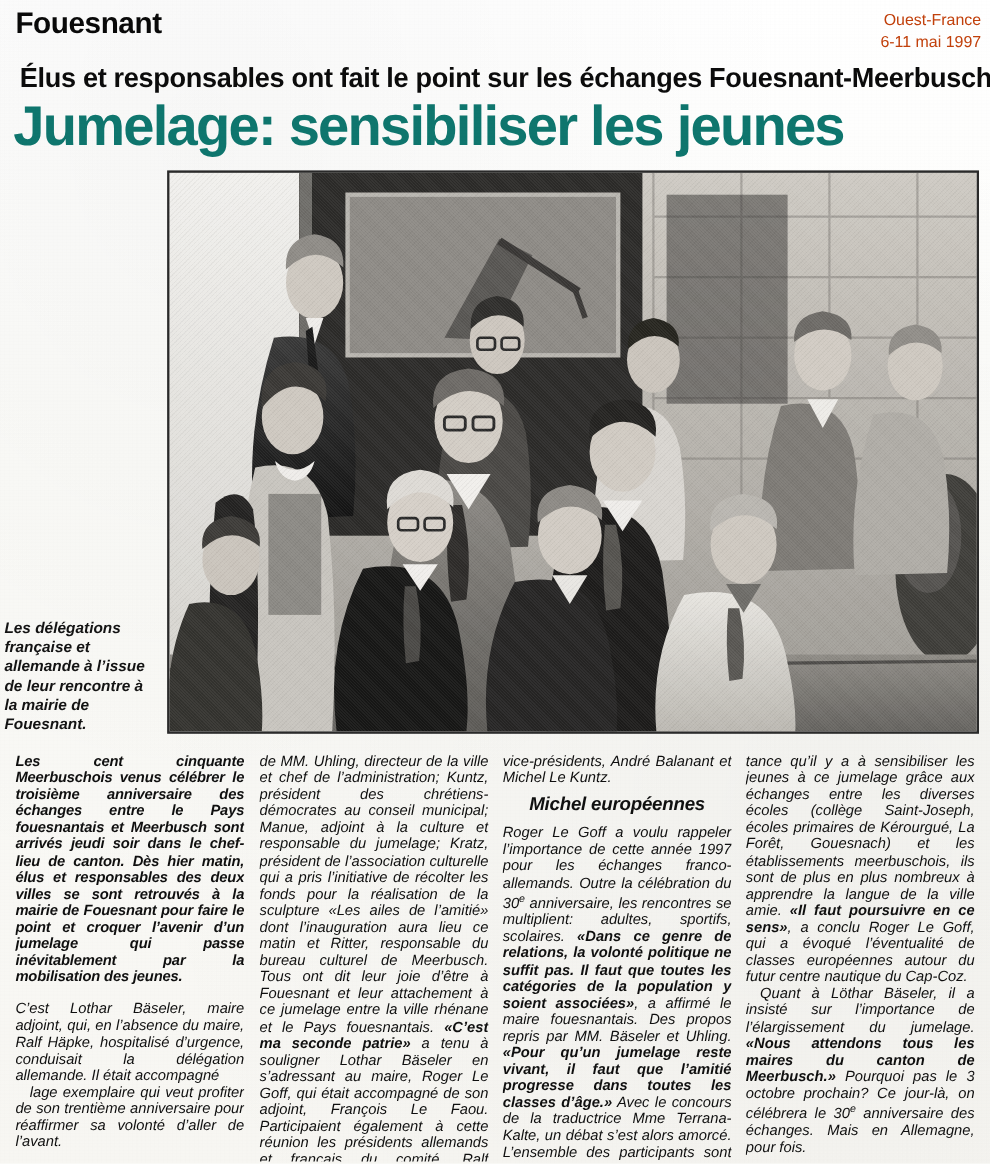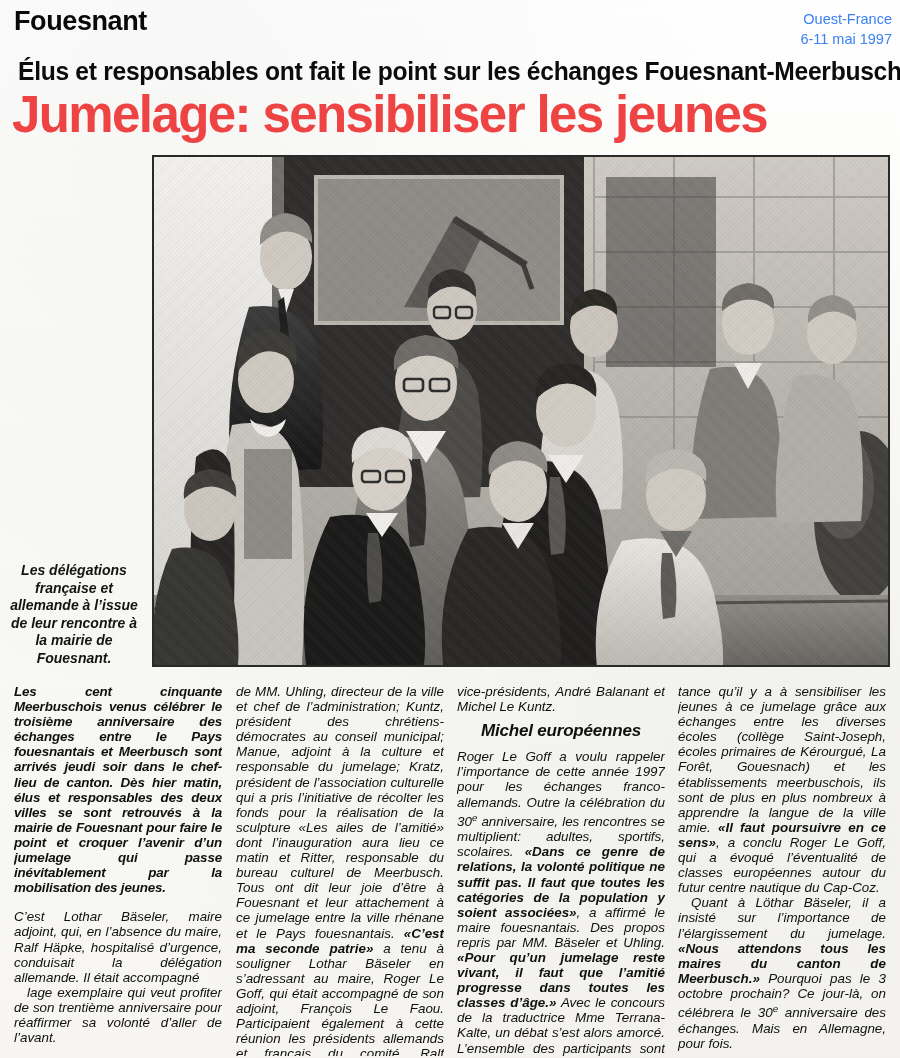--- a/index.html
+++ b/index.html
@@ -32,53 +32,53 @@
 
   
   .masthead{
     position:absolute;left:14px;top:6px;
     font-weight:bold;font-size:27px;letter-spacing:-0.4px;
     font-family:"Liberation Sans", sans-serif;
     color:#0a0a0a;
   }
   .source{
     position:absolute;right:8px;top:10px;
-    text-align:right;font-size:14.5px;line-height:1.35;color:#3b82f6;
+    text-align:right;font-size:14.5px;line-height:1.35;color:#c2410c;
   }
   .kicker{
     position:absolute;left:18px;top:57px;width:866px;
     font-size:25px;font-weight:600;letter-spacing:-0.3px;
     white-space:nowrap;color:#0c0c0c;
     transform:scaleX(.985);transform-origin:left center;
   }
   .headline{
     position:absolute;left:12px;top:88px;width:880px;
     font-size:51px;font-weight:bold;letter-spacing:-1.6px;
-    line-height:1.05;color:#ef4444;white-space:nowrap;
+    line-height:1.05;color:#0f766e;white-space:nowrap;
     transform:scaleX(1.0);transform-origin:left center;
   }
 
   
   .photo-wrap{
     position:absolute;left:152px;top:155px;width:734px;height:508px;
     border:2px solid #2a2a2a;background:#9a9a9a;overflow:hidden;
   }
   .photo-wrap svg{display:block;width:100%;height:100%;}
   .photo-noise{
     position:absolute;inset:0;pointer-events:none;opacity:.22;
     background-image:
       repeating-linear-gradient(45deg, rgba(255,255,255,.25) 0 1px, rgba(0,0,0,0) 1px 2px),
       repeating-linear-gradient(-45deg, rgba(0,0,0,.18) 0 1px, rgba(0,0,0,0) 1px 3px);
   }
 
   
   .caption{
     position:absolute;left:4px;top:562px;width:140px;
     font-style:italic;font-weight:600;font-size:14px;line-height:1.25;
-    text-align:center;color:#141414;
+    text-align:left;color:#141414;
   }
 
   
   .cols{position:absolute;left:8px;top:684px;width:886px;height:372px;font-style:italic;}
   .col{
     position:absolute;top:0;width:208px;height:372px;
     font-size:13.4px;line-height:15.1px;text-align:justify;
     color:#101010;overflow:hidden;
   }
   #col1{left:6px;}

